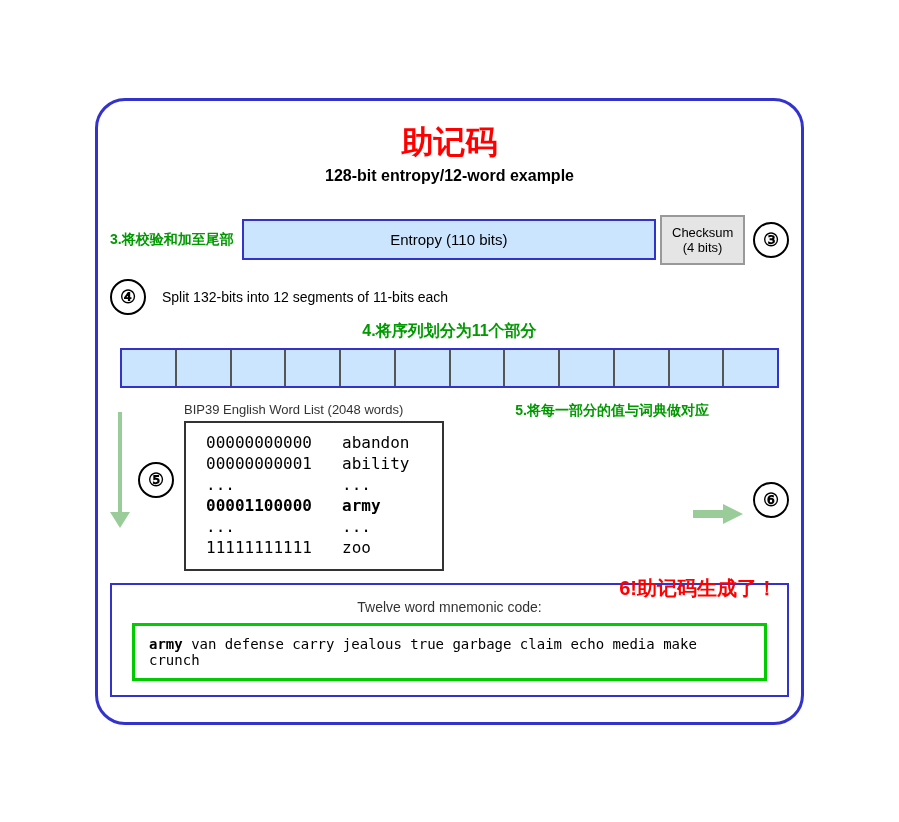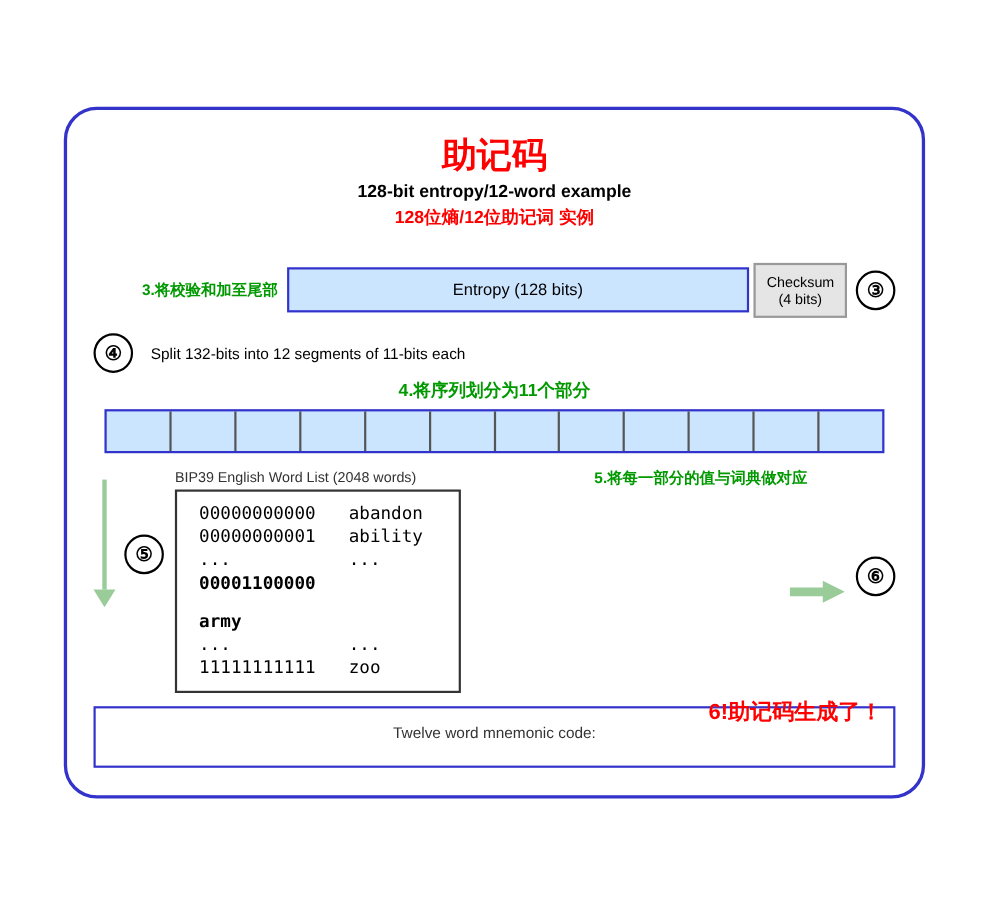--- a/index.html
+++ b/index.html
@@ -6,25 +6,25 @@
     body {
       background: #fff;
       font-family: Arial, sans-serif;
       display: flex;
       justify-content: center;
       align-items: center;
       min-height: 100vh;
       padding: 10px;
     }
     .outer-container {
-      width: 783px;
+      width: 709px;
       background: #fff;
       border: 3px solid #3333cc;
       border-radius: 30px;
-      padding: 20px 24px 25px;
+      padding: 20px 12px 25px;
     }
     .title-zh {
       text-align: center;
       font-size: 32px;
       font-weight: bold;
       color: #ff0000;
       margin-bottom: 2px;
     }
     .title-en {
       text-align: center;
@@ -94,21 +94,20 @@
       flex-shrink: 0;
     }
 
     
     .row2 {
       display: flex;
       align-items: center;
       margin-top: 30px;
       margin-bottom: 8px;
       position: relative;
-      margin-left: 44px;
     }
     .label3 {
       color: #009900;
       font-size: 14px;
       font-weight: bold;
       margin-right: 8px;
       white-space: nowrap;
       flex-shrink: 0;
     }
     .entropy128-box {
@@ -181,21 +180,20 @@
       font-size: 16px;
       min-width: 260px;
     }
     .word-table-row {
       display: flex;
       gap: 16px;
       margin-bottom: 2px;
     }
     .word-table-row.bold-row {
       font-weight: bold;
-      flex-direction: column;
     }
     .word-table-col1 {
       min-width: 120px;
       text-align: left;
     }
     .word-table-col2 {
       text-align: left;
     }
 
     
@@ -231,26 +229,25 @@
       font-weight: bold;
     }
   </style>
 </head>
 <body>
 
 <div class="outer-container">
 
   <div class="title-zh">助记码</div>
   <div class="subtitle-en">128-bit entropy/12-word example</div>
-  <div class="subtitle-zh">128位熵/12位助记词 实例</div>
 
 
   <div class="row2">
     <div class="label3">3.将校验和加至尾部</div>
-    <div class="entropy128-box">Entropy (128 bits)</div>
+    <div class="entropy128-box">Entropy (110 bits)</div>
     <div class="checksum-box">
       <div>Checksum</div>
       <div>(4 bits)</div>
     </div>
     <div class="circle-num" style="margin-left:8px;">③</div>
   </div>
 
   <div class="row3" style="margin-top:14px;">
     <div class="split-label">
       <div class="circle-num">④</div>
@@ -333,15 +330,19 @@
     <div style="display:flex; flex-direction:column; align-items:center; margin-top:80px; flex-shrink:0;">
       <div class="circle-num">⑥</div>
     </div>
 
     <div style="position:absolute; right:80px; top:0px; color:#009900; font-size:14px; font-weight:bold;">5.将每一部分的值与词典做对应</div>
   </div>
 
   <div class="row5" style="margin-top:12px; position:relative;">
     <div class="label6">6!助记码生成了！</div>
     <div class="twelve-word-label">Twelve word mnemonic code:</div>
+    <div class="mnemonic-inner">
+      <span class="mnemonic-bold">army</span><span> van defense carry jealous true
+garbage claim echo media make crunch</span>
+    </div>
   </div>
 
 </div>
 
 </body></html>

